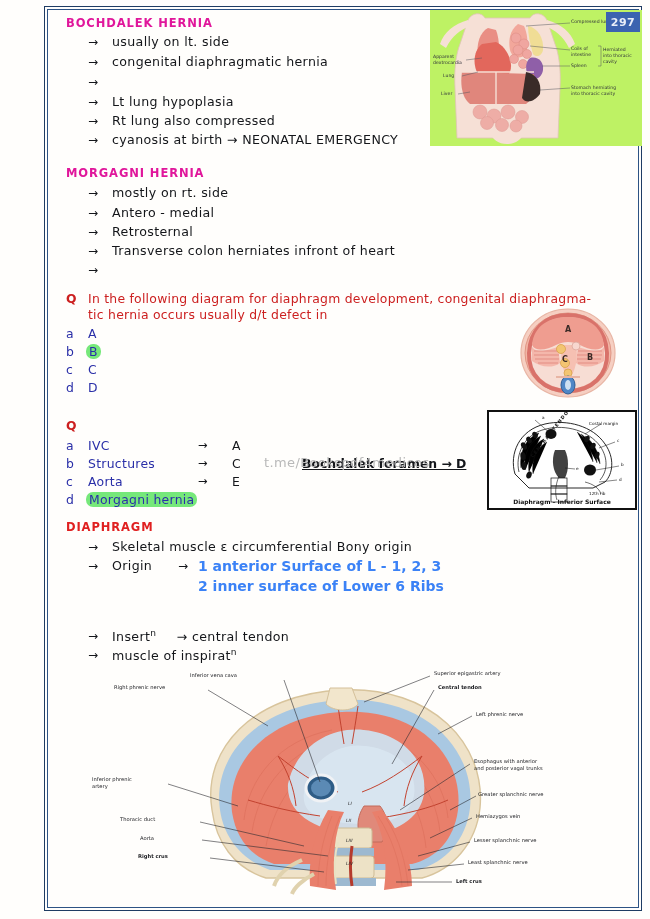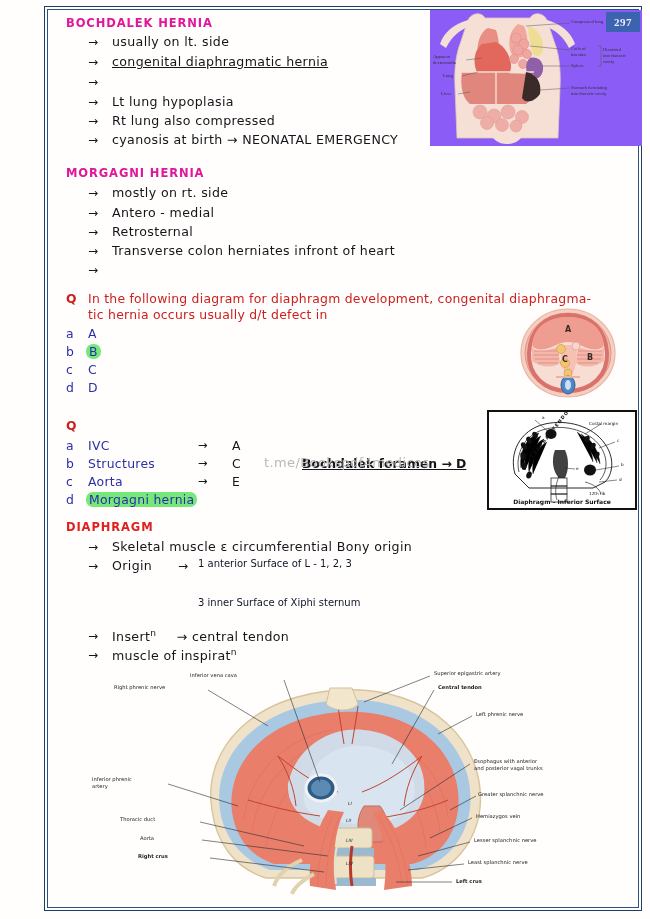--- a/index.html
+++ b/index.html
@@ -76,38 +76,38 @@
     white-space: nowrap;
   }
   .hl {
     background: #76e87a;
     border-radius: 7px;
     padding: 0 3px;
   }
   .opt-arrow { position: absolute; font-size: 11.5px; color: #14161a; }
   .opt-target { position: absolute; font-size: 12.4px; color: #14161a; }
 
-  .sub-num { position: absolute; font-size: 10px; color: #0f172a; white-space: nowrap; }
+  .sub-num { position: absolute; font-size: 14px; color: #3b82f6; white-space: nowrap; font-weight: bold; }
 
   sup { font-size: 0.72em; }
 
   
   .watermark {
     position: absolute;
     font-size: 13px;
     color: #b9b9b9;
     letter-spacing: .4px;
     white-space: nowrap;
     pointer-events: none;
   }
 
   
   .fig-top {
     position: absolute; left: 430px; top: 10px; width: 212px; height: 136px;
-    background: #8b5cf6; overflow: hidden; font-family: Liberation Serif, serif;
+    background: #bef264; overflow: hidden;
   }
   .badge-297 {
     position: absolute; right: 2px; top: 2px;
     width: 34px; height: 20px;
     background: #3b63b0;
     color: #e8edf8;
     font-size: 11px; font-weight: 700;
     display: flex; align-items: center; justify-content: center;
     letter-spacing: .5px;
   }
@@ -230,21 +230,21 @@
 
     <div class="badge-297">297</div>
   </div>
 
   <div class="heading" style="left:66px; top:16px;">BOCHDALEK HERNIA</div>
 
   <div class="arrow" style="left:88px; top:35px;">→</div>
   <div class="bullet" style="left:112px; top:34px;">usually on lt. side</div>
 
   <div class="arrow" style="left:88px; top:55px;">→</div>
-  <div class="bullet" style="left:112px; top:54px;text-decoration:underline;">congenital diaphragmatic hernia</div>
+  <div class="bullet" style="left:112px; top:54px;">congenital diaphragmatic hernia</div>
 
   <div class="arrow" style="left:88px; top:75px;">→</div>
 
   <div class="arrow" style="left:88px; top:95px;">→</div>
   <div class="bullet" style="left:112px; top:94px;">Lt lung hypoplasia</div>
 
   <div class="arrow" style="left:88px; top:114px;">→</div>
   <div class="bullet" style="left:112px; top:113px;">Rt lung also compressed</div>
 
   <div class="arrow" style="left:88px; top:133px;">→</div>
@@ -413,21 +413,21 @@
 
   <div class="heading red" style="left:66px; top:520px;">DIAPHRAGM</div>
 
   <div class="arrow" style="left:88px; top:540px;">→</div>
   <div class="bullet" style="left:112px; top:539px;">Skeletal muscle ɛ circumferential Bony origin</div>
 
   <div class="arrow" style="left:88px; top:559px;">→</div>
   <div class="bullet" style="left:112px; top:558px;">Origin</div>
   <div class="arrow" style="left:178px; top:559px;">→</div>
   <div class="sub-num" style="left:198px; top:558px;">1  anterior Surface of  L - 1, 2, 3</div>
-  <div class="sub-num" style="left:198px; top:597px;">3  inner Surface of  Xiphi sternum</div>
+  <div class="sub-num" style="left:198px; top:578px;">2  inner surface of   Lower  6 Ribs</div>
 
   <div class="arrow" style="left:88px; top:629px;">→</div>
   <div class="bullet" style="left:112px; top:628px;">
     <span>Insert</span><sup>n</sup>
     <span style="display:inline-block;width:16px;"></span><span>→   central tendon</span>
   </div>
 
   <div class="arrow" style="left:88px; top:648px;">→</div>
   <div class="bullet" style="left:112px; top:647px;">
     <span>muscle of inspirat</span><sup>n</sup>

